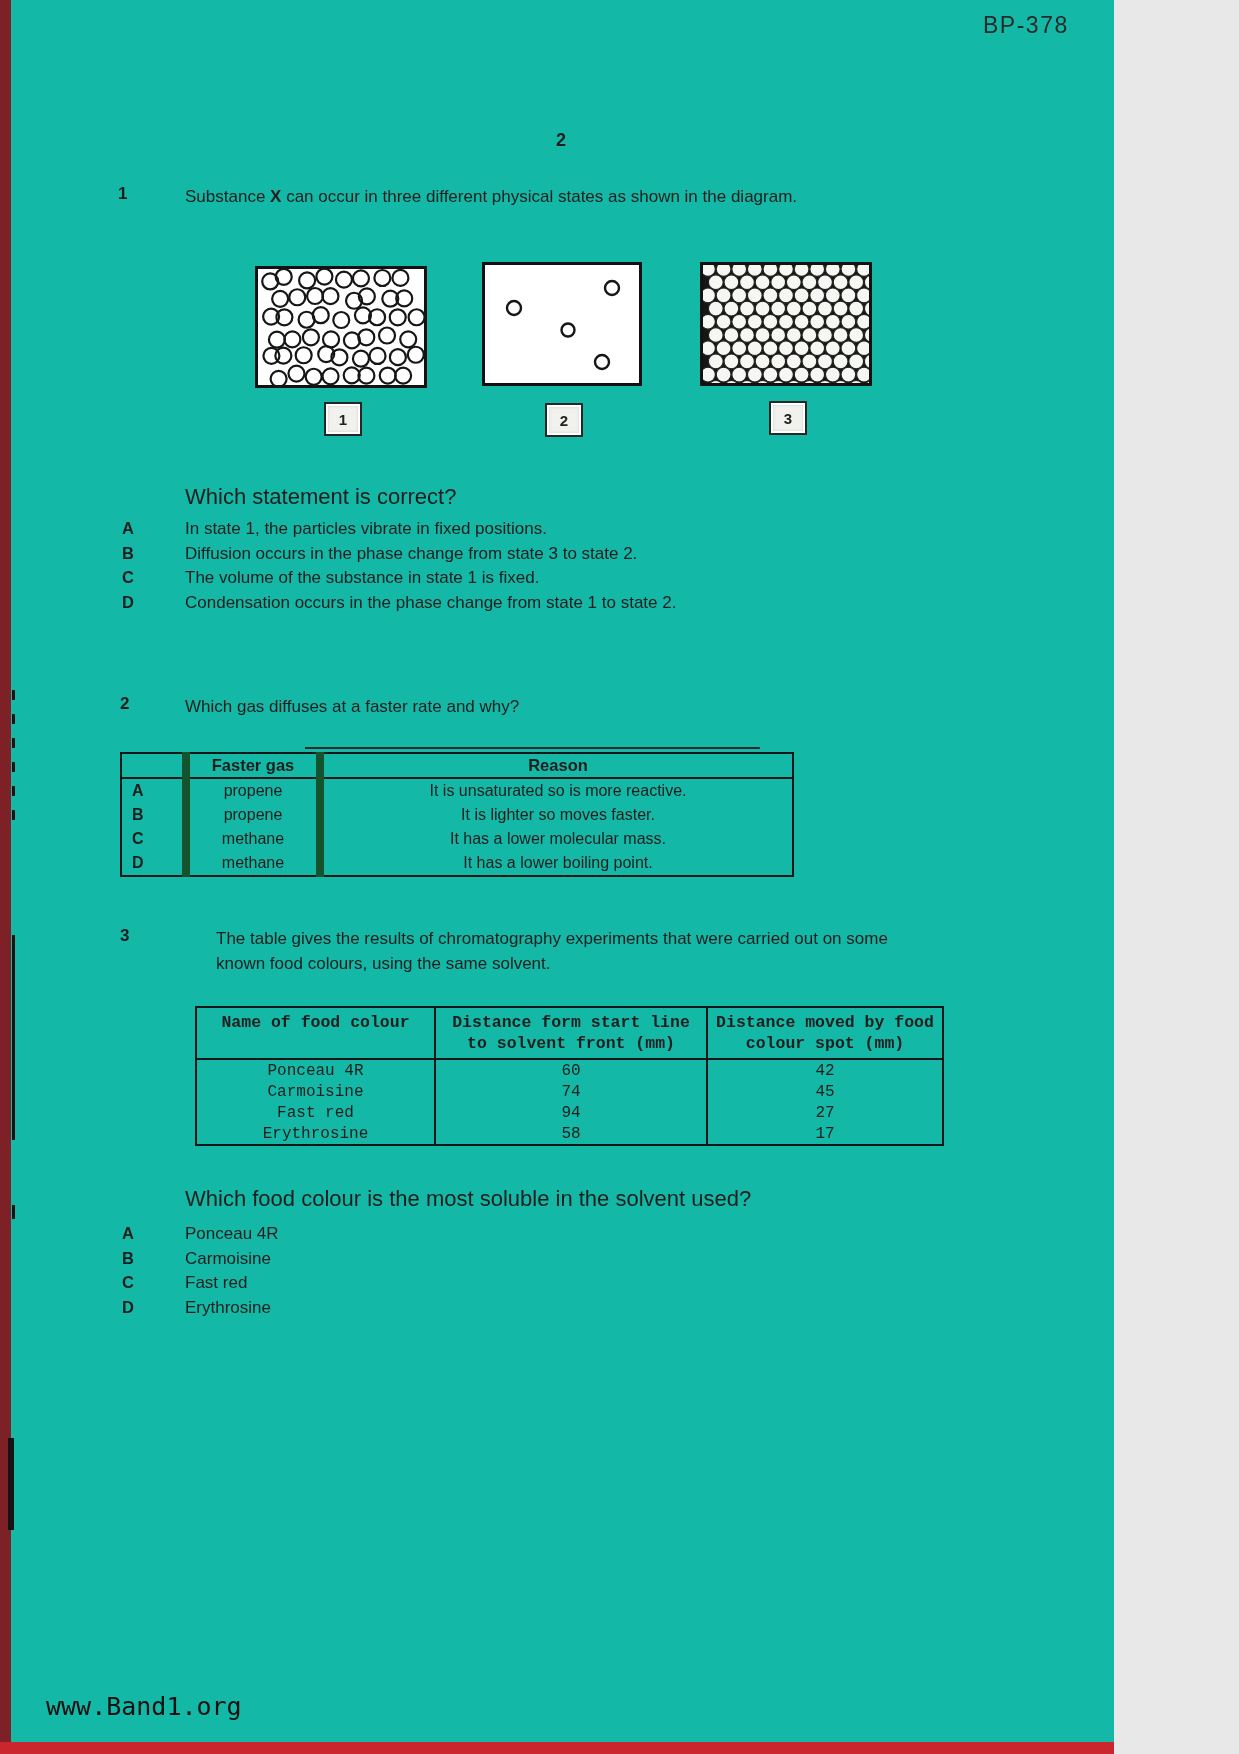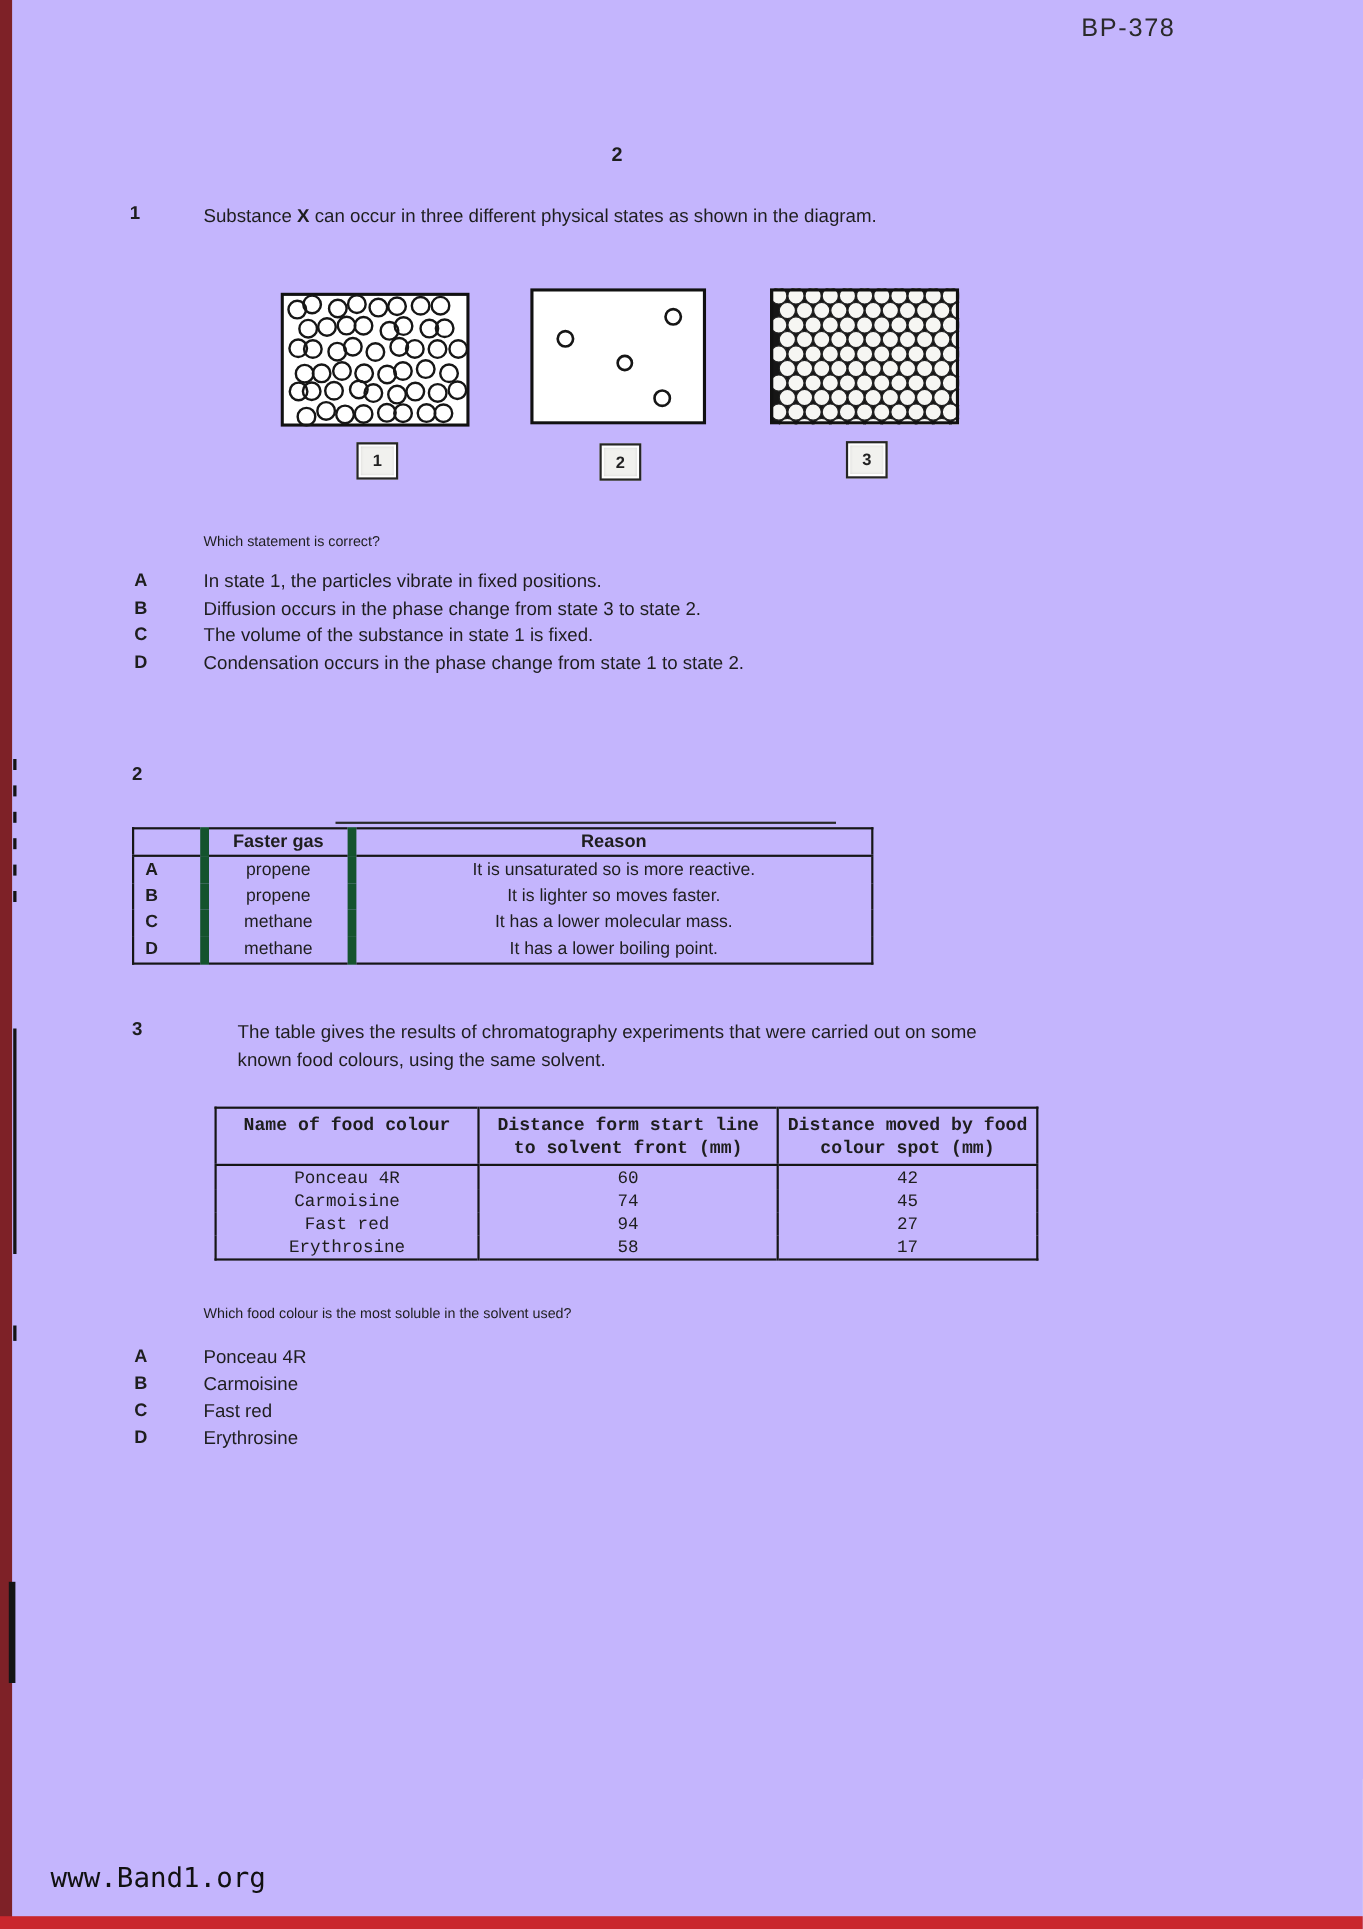--- a/index.html
+++ b/index.html
@@ -1,32 +1,32 @@
 <!DOCTYPE html>
 <html><head>
 <meta charset="utf-8">
 <style>
   html,body{margin:0;padding:0;background:#e8e8e8;}
   .page{
     position:relative;
-    width:1239px;height:1754px;
-    background:#c4b5fd;
+    width:1114px;height:1754px;
+    background:#14b8a6;
     font-family:"Liberation Sans", sans-serif;
     color:#1e1e1e;
     overflow:hidden;
   }
   .abs{position:absolute;}
   .scan-strip-left{left:0;top:0;width:11px;height:1754px;background:#7e2127;}
   .scan-strip-bottom{left:0;top:1742px;width:1239px;height:12px;background:#c9272d;}
   .artifact{background:#141414;}
   .doc-ref{top:12px;left:983px;font-size:23px;letter-spacing:1.5px;color:#2a2a2a;}
   .page-num{top:130px;left:556px;font-size:18px;font-weight:bold;}
   .q-num{font-size:17px;font-weight:bold;}
   .q-text{font-size:17px;line-height:25px;}
-  .prompt{font-size:13px;}
+  .prompt{font-size:22px;}
   .options{display:block;}
   .opt-row{display:flex;height:24.5px;align-items:flex-start;}
   .opt-letter{width:63px;font-weight:bold;font-size:16.5px;}
   .opt-text{font-size:17px;}
   
   .state-box{display:block;}
   .state-label{
     width:34px;height:30px;border:2px solid #262626;background:#f1f1ee;
     display:flex;align-items:center;justify-content:center;
     font-size:15px;font-weight:bold;color:#222;
@@ -289,20 +289,21 @@
       <span class="opt-text">The volume of the substance in state 1 is fixed.</span>
     </div>
     <div class="opt-row">
       <span class="opt-letter">D</span>
       <span class="opt-text">Condensation occurs in the phase change from state 1 to state 2.</span>
     </div>
   </div>
 
   <div class="abs q-num" style="left:120px;top:694px;">2</div>
   <div class="abs q-text" style="left:185px;top:694px;width:780px;">
+    <div>Which gas diffuses at a faster rate and why?</div>
   </div>
 
   <table class="abs q2-table" style="left:120px;top:752px;">
     <thead>
       <tr>
         <th class="letter-cell"></th>
         <th class="gas-col">Faster gas</th>
         <th class="reason-col">Reason</th>
       </tr>
     </thead>

